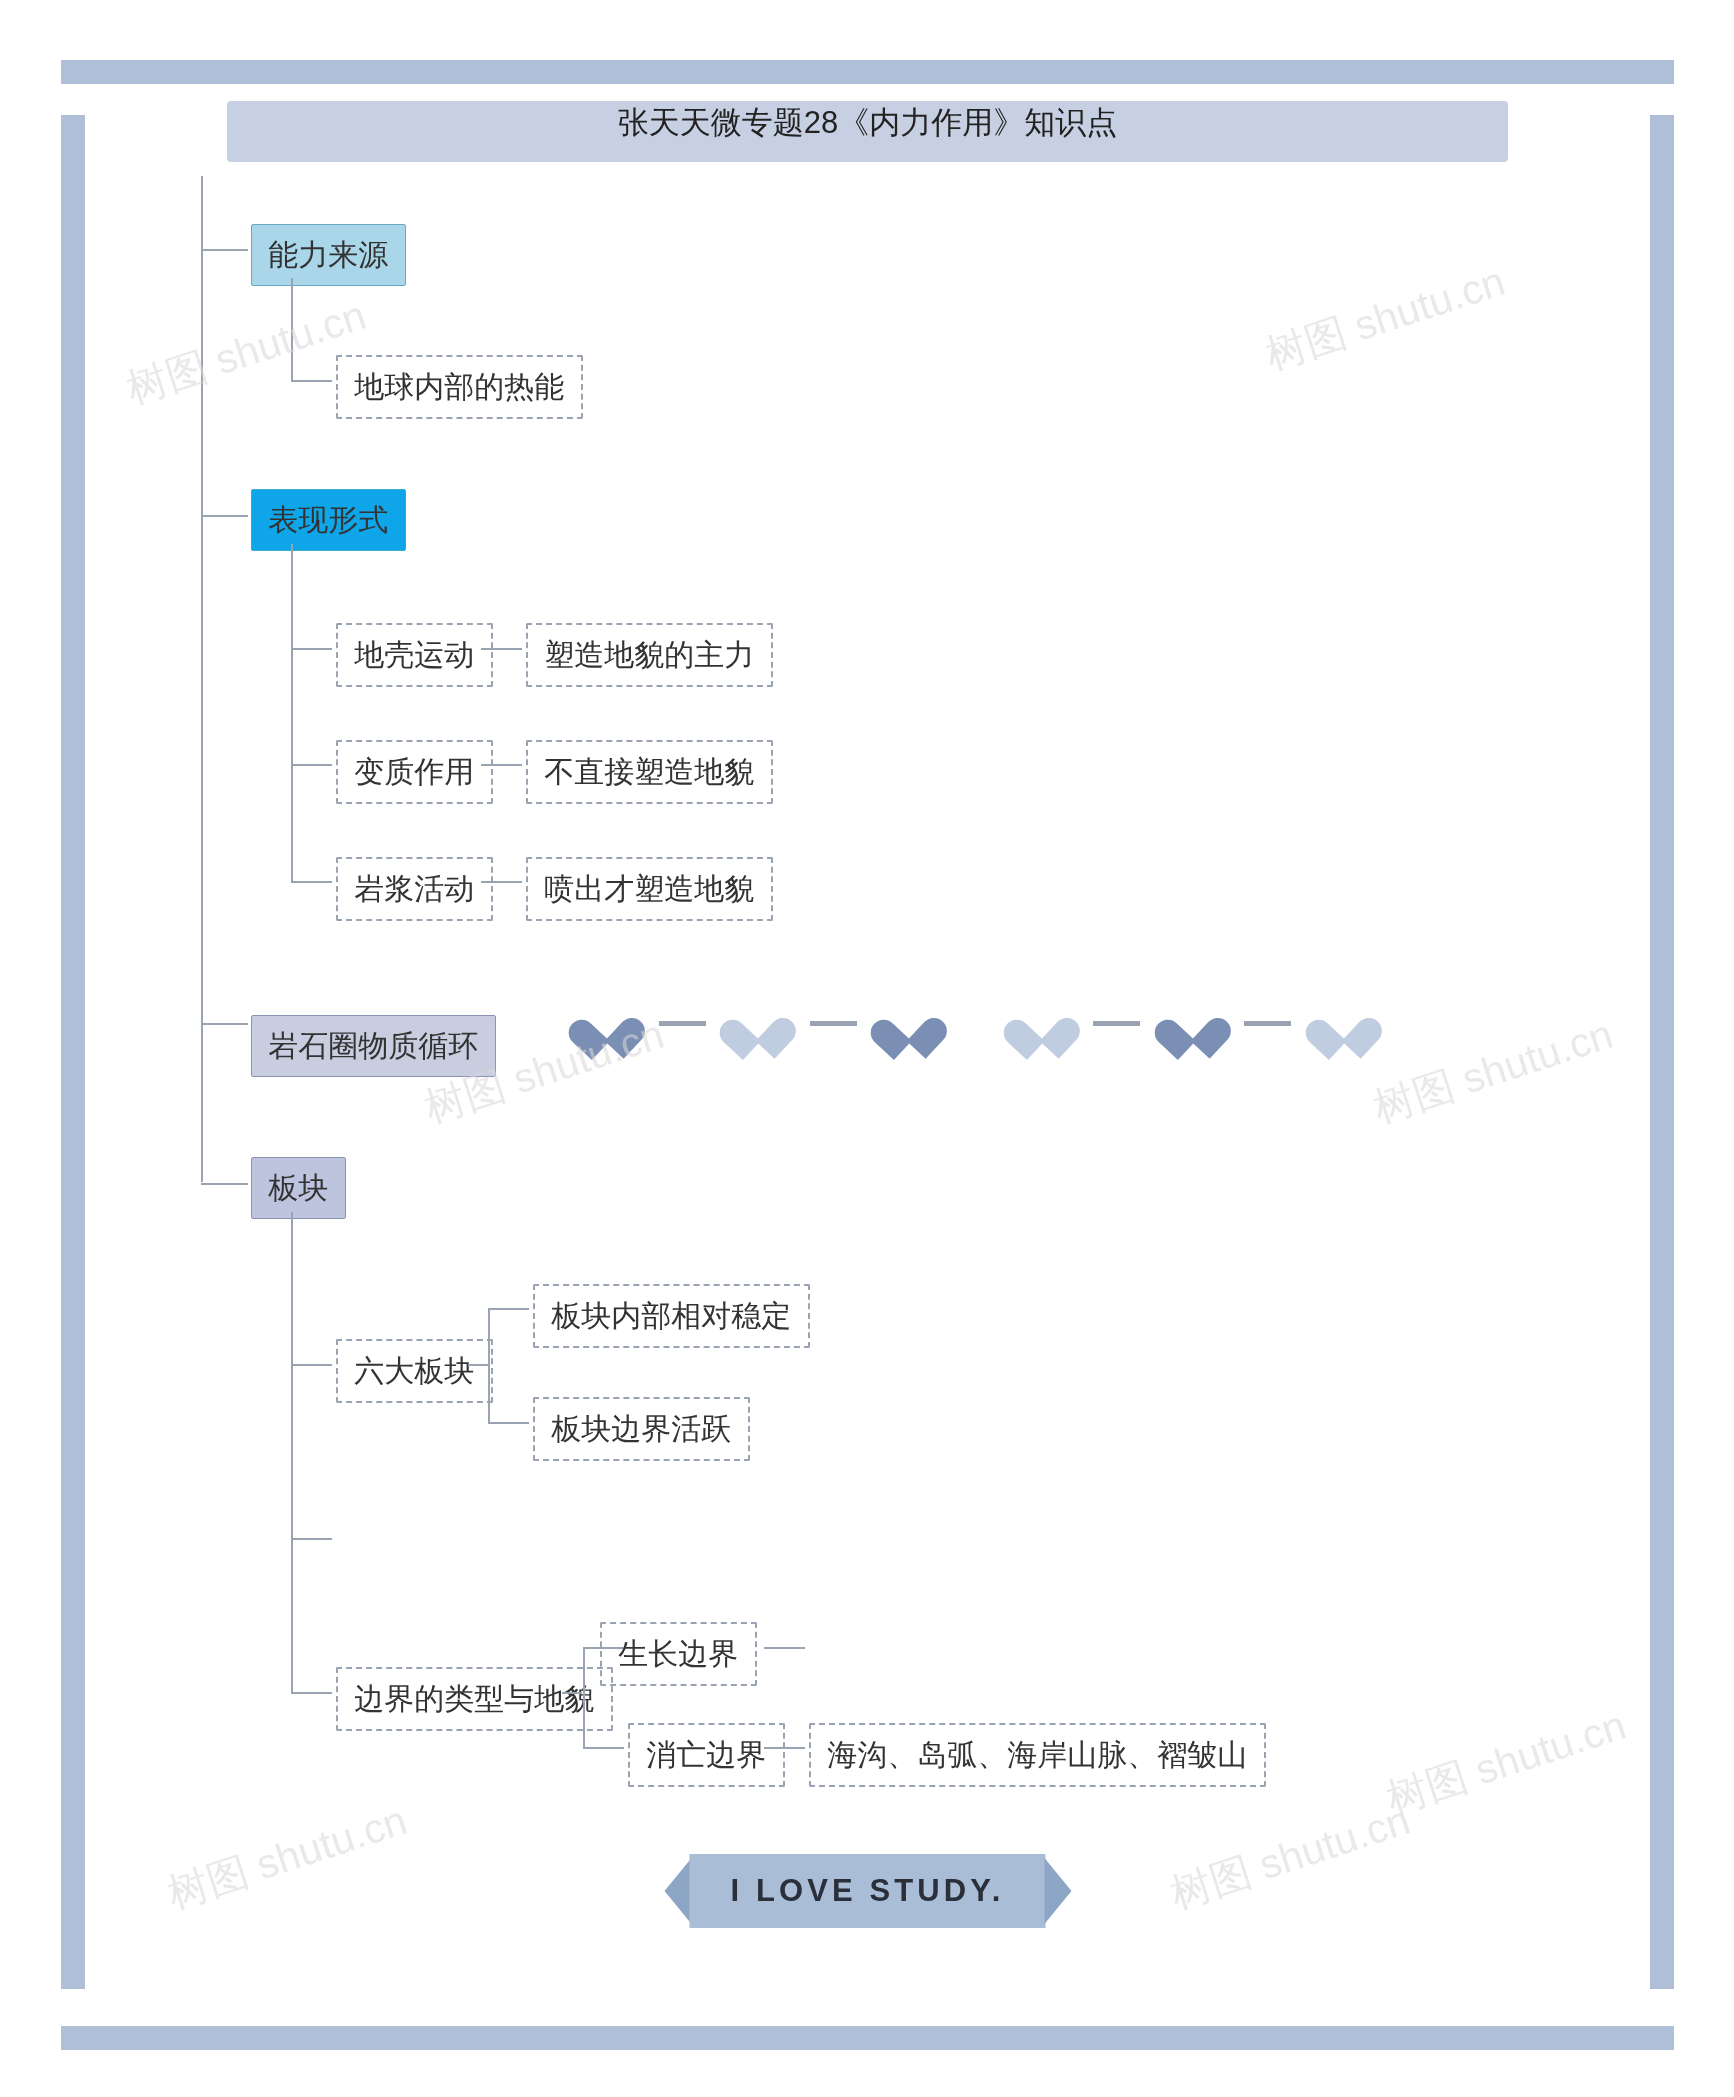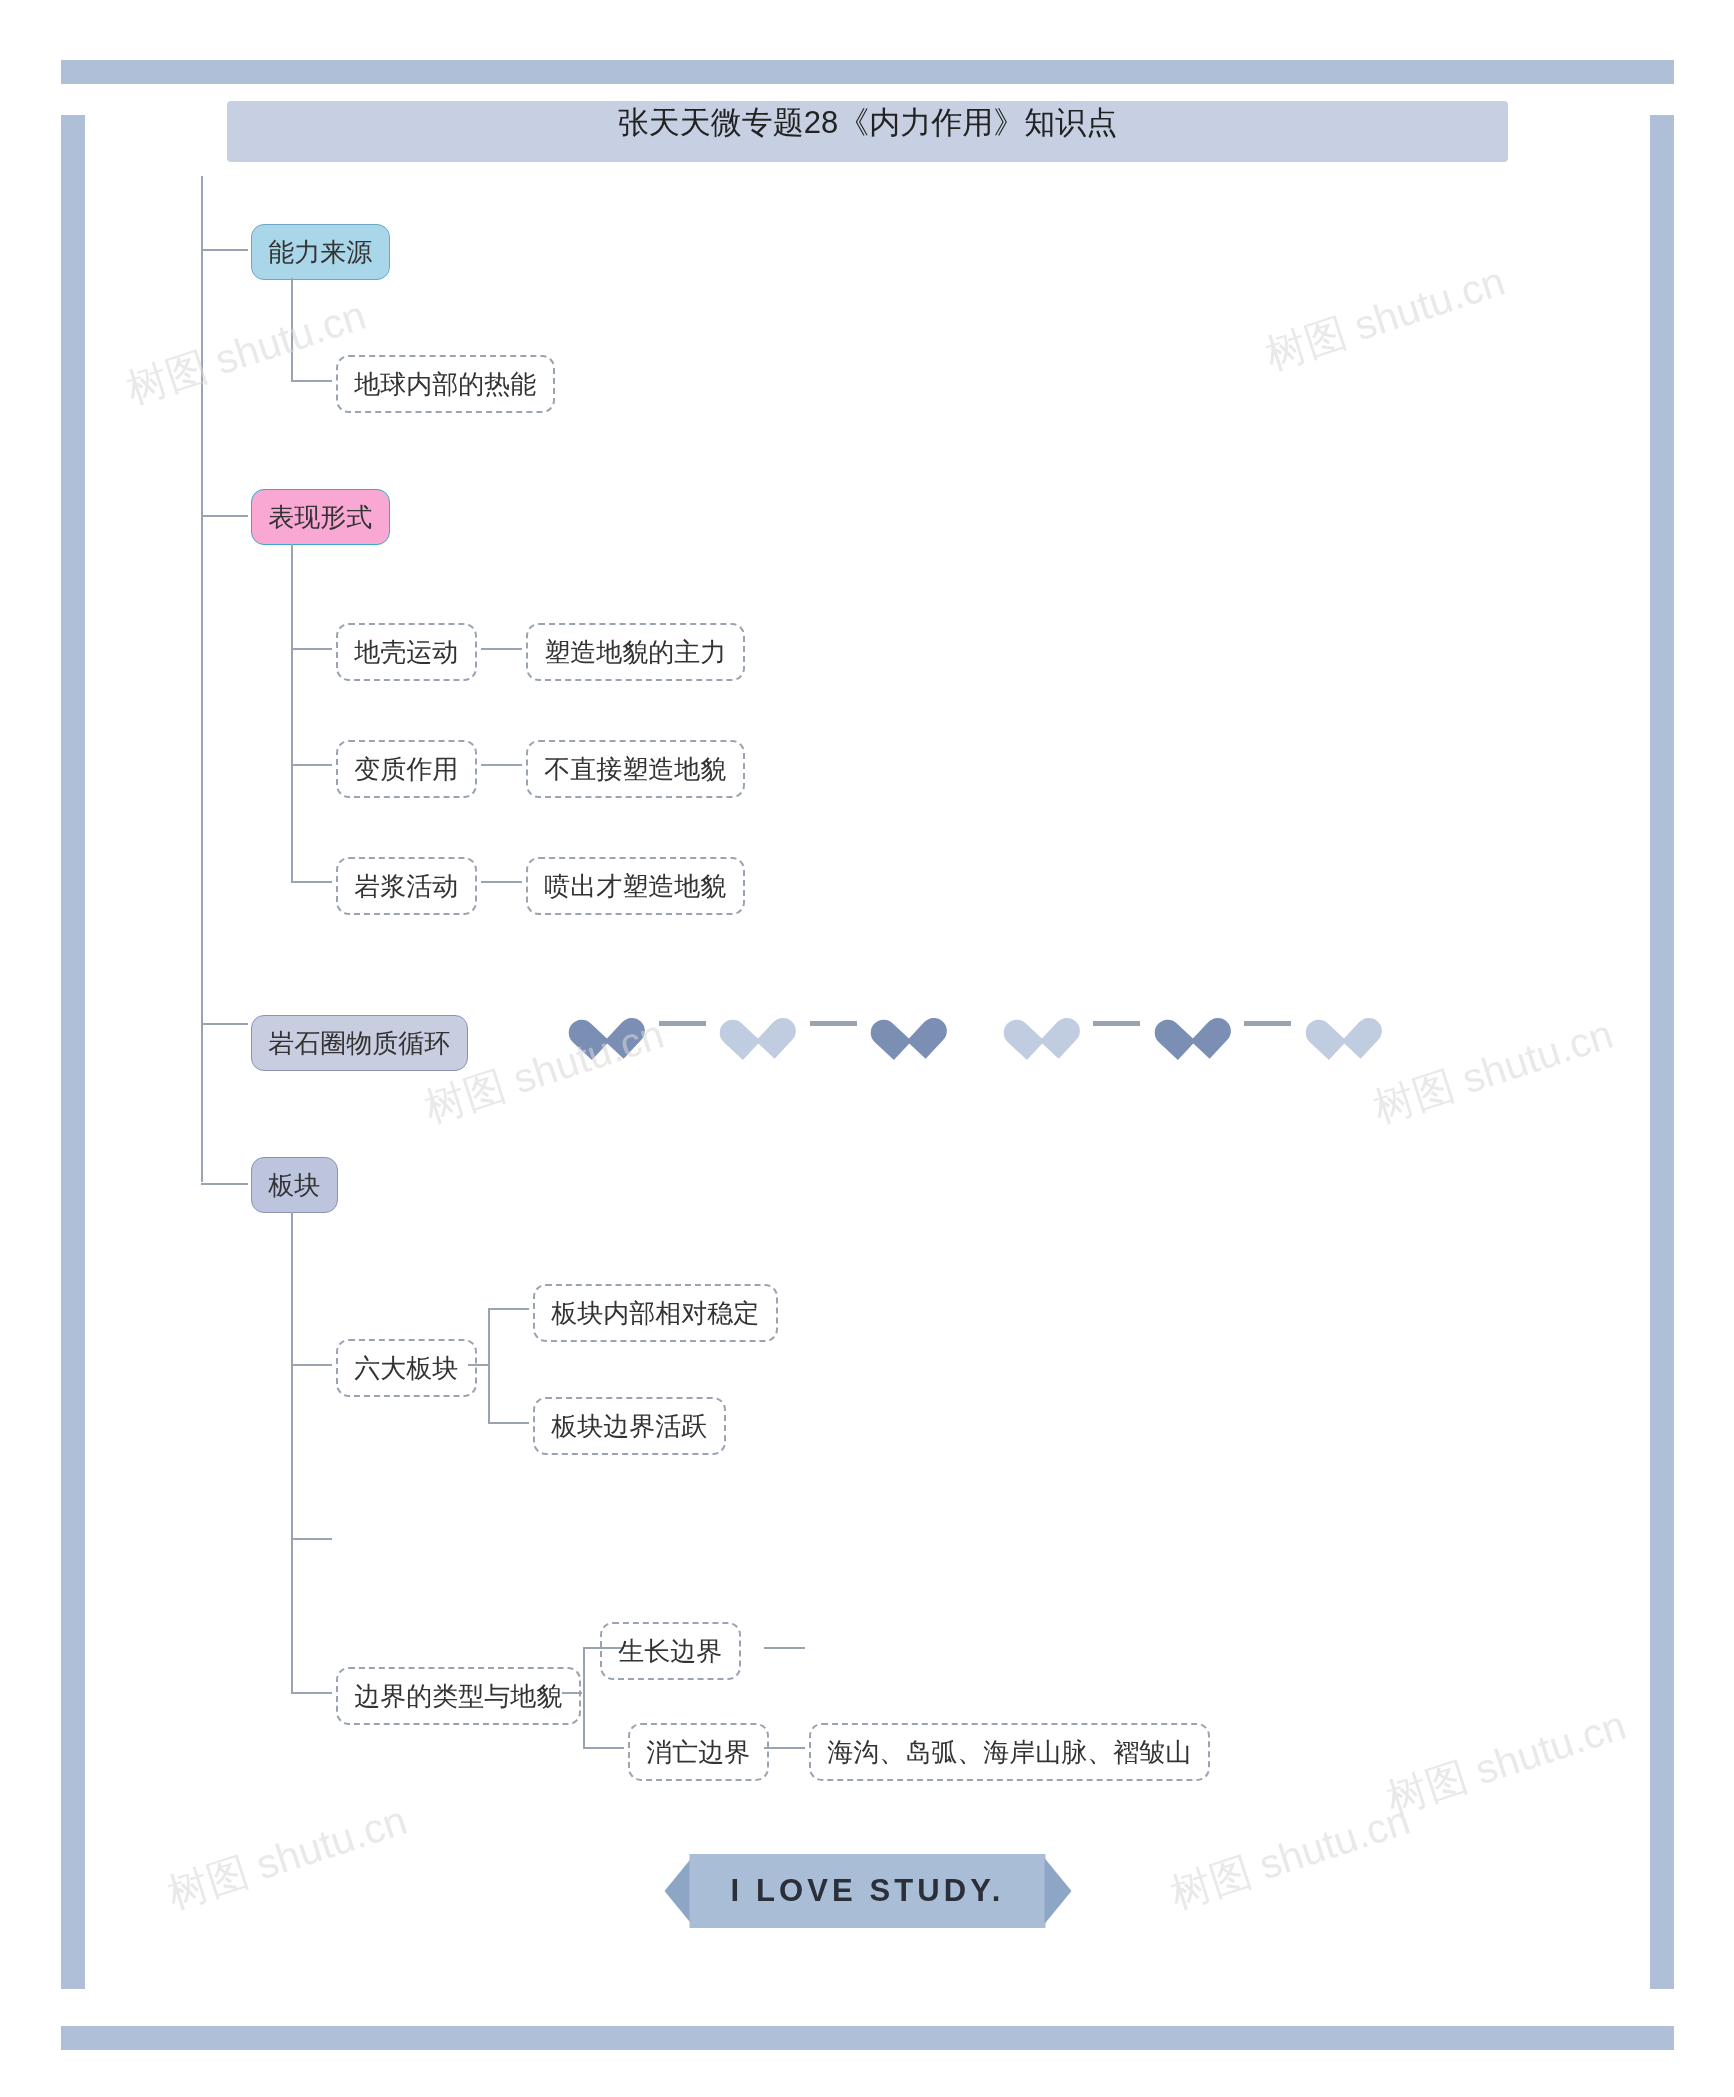--- a/index.html
+++ b/index.html
@@ -10,25 +10,25 @@
   .frame-bottom{bottom:47px}
   .frame-left,.frame-right{position:absolute;top:115px;bottom:108px;width:24.4px;background:#b0bfd8}
   .frame-left{left:61px}
   .frame-right{right:61px}
   .inner{position:absolute;left:129px;right:129px;top:129px;bottom:122px;background:#fff}
   
   .title-wrap{position:absolute;left:156px;right:156px;top:75px;height:95px;display:flex;align-items:center;justify-content:center}
   .title-under{position:absolute;left:5%;right:5%;top:26px;height:61px;background:#c6d0e2;border-radius:4.1px}
   .title-bar{position:relative;padding:15px 47px;font-size:31px;font-weight:400;color:#222}
   
-  .node{position:absolute;border-radius:13px;padding:9.5px 16.3px;font-size:26px;color:#333;white-space:nowrap;box-sizing:border-box}
+  .node{position:absolute;border-radius:2px;padding:9.5px 16.3px;font-size:30px;color:#333;white-space:nowrap;box-sizing:border-box}
   .solid{border:1.4px solid #888}
   .dashed{border:2px dashed #9aa3b2}
   .cat1{background:#a9d6e8;border-color:#6ba8c4}
-  .cat2{background:#f9a8d4;border-color:#3aa9cf}
+  .cat2{background:#0ea5e9;border-color:#3aa9cf}
   .cat3{background:#c8cde0;border-color:#8a93b5}
   .cat4{background:#bcc5dd;border-color:#8a93b5}
   
   .line{position:absolute;background:#9aa3b2}
   .hl{height:2px}
   .vl{width:2px}
   
   .hearts{position:absolute;display:flex;align-items:center;gap:28.5px}
   .heart{width:47px;height:43px;position:relative;transform:rotate(-2deg)}
   .heart::before,.heart::after{content:"";position:absolute;width:26px;height:39px;background:var(--hc);border-radius:26px 26px 0 0}

